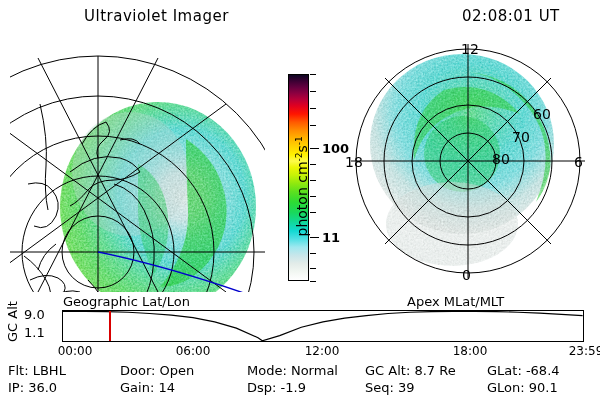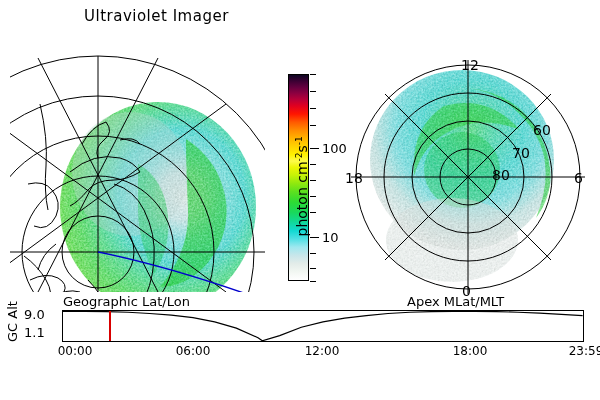--- a/index.html
+++ b/index.html
@@ -14,21 +14,21 @@
   
   #header{top:7px;left:0;width:600px;height:24px;margin-left:32px;}
   #header span{position:absolute;font-size:15px;letter-spacing:.5px;white-space:nowrap;}
   #title-text{left:52px;top:0;}
   #title-date{left:274px;top:0;}
   #title-time{left:430px;top:0;}
 
   
   .polar{position:absolute;overflow:hidden;}
   #geo-panel{left:10px;top:44px;width:255px;height:248px;}
-  #mlt-panel{left:340px;top:52px;width:255px;height:248px;text-align:right;}
+  #mlt-panel{left:340px;top:36px;width:255px;height:248px;text-align:right;}
   .polar svg{display:block;}
 
   
   #colorbar-group{left:265px;top:44px;width:80px;height:250px;}
   #colorbar-bar{
     position:absolute;left:23px;top:30px;width:21px;height:207px;
     border:1px solid #000;box-sizing:border-box;
     background:linear-gradient(to top,
       #ffffff 0%,
       #f2f7f2 4%,
@@ -53,21 +53,21 @@
       #ff1500 81%,
       #e00020 85%,
       #b80038 88%,
       #8e0040 91%,
       #65003f 94%,
       #3c0033 97%,
       #0d0622 100%);
   }
   .cb-tick{position:absolute;left:45px;width:6px;height:1px;background:#000;}
   .cb-tick.major{width:9px;}
-  .cb-label{position:absolute;left:57px;font-size:13px;line-height:1;transform:translateY(-50%);}
+  .cb-label{position:absolute;left:57px;font-size:13px;line-height:1;transform:translateY(-50%);font-weight:bold;}
   #colorbar-axis-title{
     position:absolute;left:-53px;top:134px;width:180px;text-align:center;
     font-size:14px;transform:rotate(-90deg);transform-origin:center center;
     white-space:nowrap;
   }
   #colorbar-axis-title sup{font-size:9px;vertical-align:super;}
 
   
   .subcap{position:absolute;top:294px;font-size:13px;white-space:nowrap;}
   #geo-caption{left:63px;}
@@ -102,20 +102,21 @@
   .c3{left:365px;}
   .c4{left:487px;}
 </style>
 </head>
 <body>
 
 <div class="root">
 
   <div class="abs" id="header">
     <span id="title-text">Ultraviolet Imager</span>
+    <span id="title-time">02:08:01 UT</span>
   </div>
 
   <div class="polar" id="geo-panel">
     <svg width="255" height="248" viewBox="0 0 255 248">
       <defs>
         <clipPath id="geoclip">
             <rect x="0" y="0" width="255" height="248"></rect>
           </clipPath>
         <radialGradient id="auroraGeo" cx="0.62" cy="0.45" r="0.62">
           <stop offset="0%" stop-color="#dff0ec"></stop>
@@ -189,21 +190,21 @@
     <div class="cb-tick" style="top:120px;"></div>
     <div class="cb-tick" style="top:136px;"></div>
     <div class="cb-tick" style="top:152px;"></div>
     <div class="cb-tick" style="top:168px;"></div>
     <div class="cb-tick major" style="top:193px;"></div>
     <div class="cb-tick" style="top:209px;"></div>
     <div class="cb-tick" style="top:224px;"></div>
     <div class="cb-tick" style="top:237px;"></div>
 
     <div class="cb-label" style="top:104px;">100</div>
-    <div class="cb-label" style="top:193px;">10</div>
+    <div class="cb-label" style="top:193px;">11</div>
 
     <div id="colorbar-axis-title">
       <span>photon cm</span><sup>-2</sup><span>s</span><sup>-1</sup>
     </div>
   </div>
 
   <div class="polar" id="mlt-panel">
     <svg width="255" height="248" viewBox="0 0 255 248">
       <defs>
         <clipPath id="mltclip">
@@ -269,15 +270,29 @@
     </div>
 
     <div class="xtick" style="left:75px;">00:00</div>
     <div class="xtick" style="left:193px;">06:00</div>
     <div class="xtick" style="left:322px;">12:00</div>
     <div class="xtick" style="left:470px;">18:00</div>
     <div class="xtick" style="left:586px;">23:59</div>
   </div>
 
   <div class="abs" id="footer">
+    <div class="frow r1">
+      <span class="fcell c0">Flt: LBHL</span>
+      <span class="fcell c1">Door: Open</span>
+      <span class="fcell c2">Mode: Normal</span>
+      <span class="fcell c3">GC Alt: 8.7 Re</span>
+      <span class="fcell c4">GLat: -68.4</span>
+    </div>
+    <div class="frow r2">
+      <span class="fcell c0">IP: 36.0</span>
+      <span class="fcell c1">Gain: 14</span>
+      <span class="fcell c2">Dsp:  -1.9</span>
+      <span class="fcell c3">Seq: 39</span>
+      <span class="fcell c4">GLon:  90.1</span>
+    </div>
   </div>
 
 </div>
 
 </body></html>

